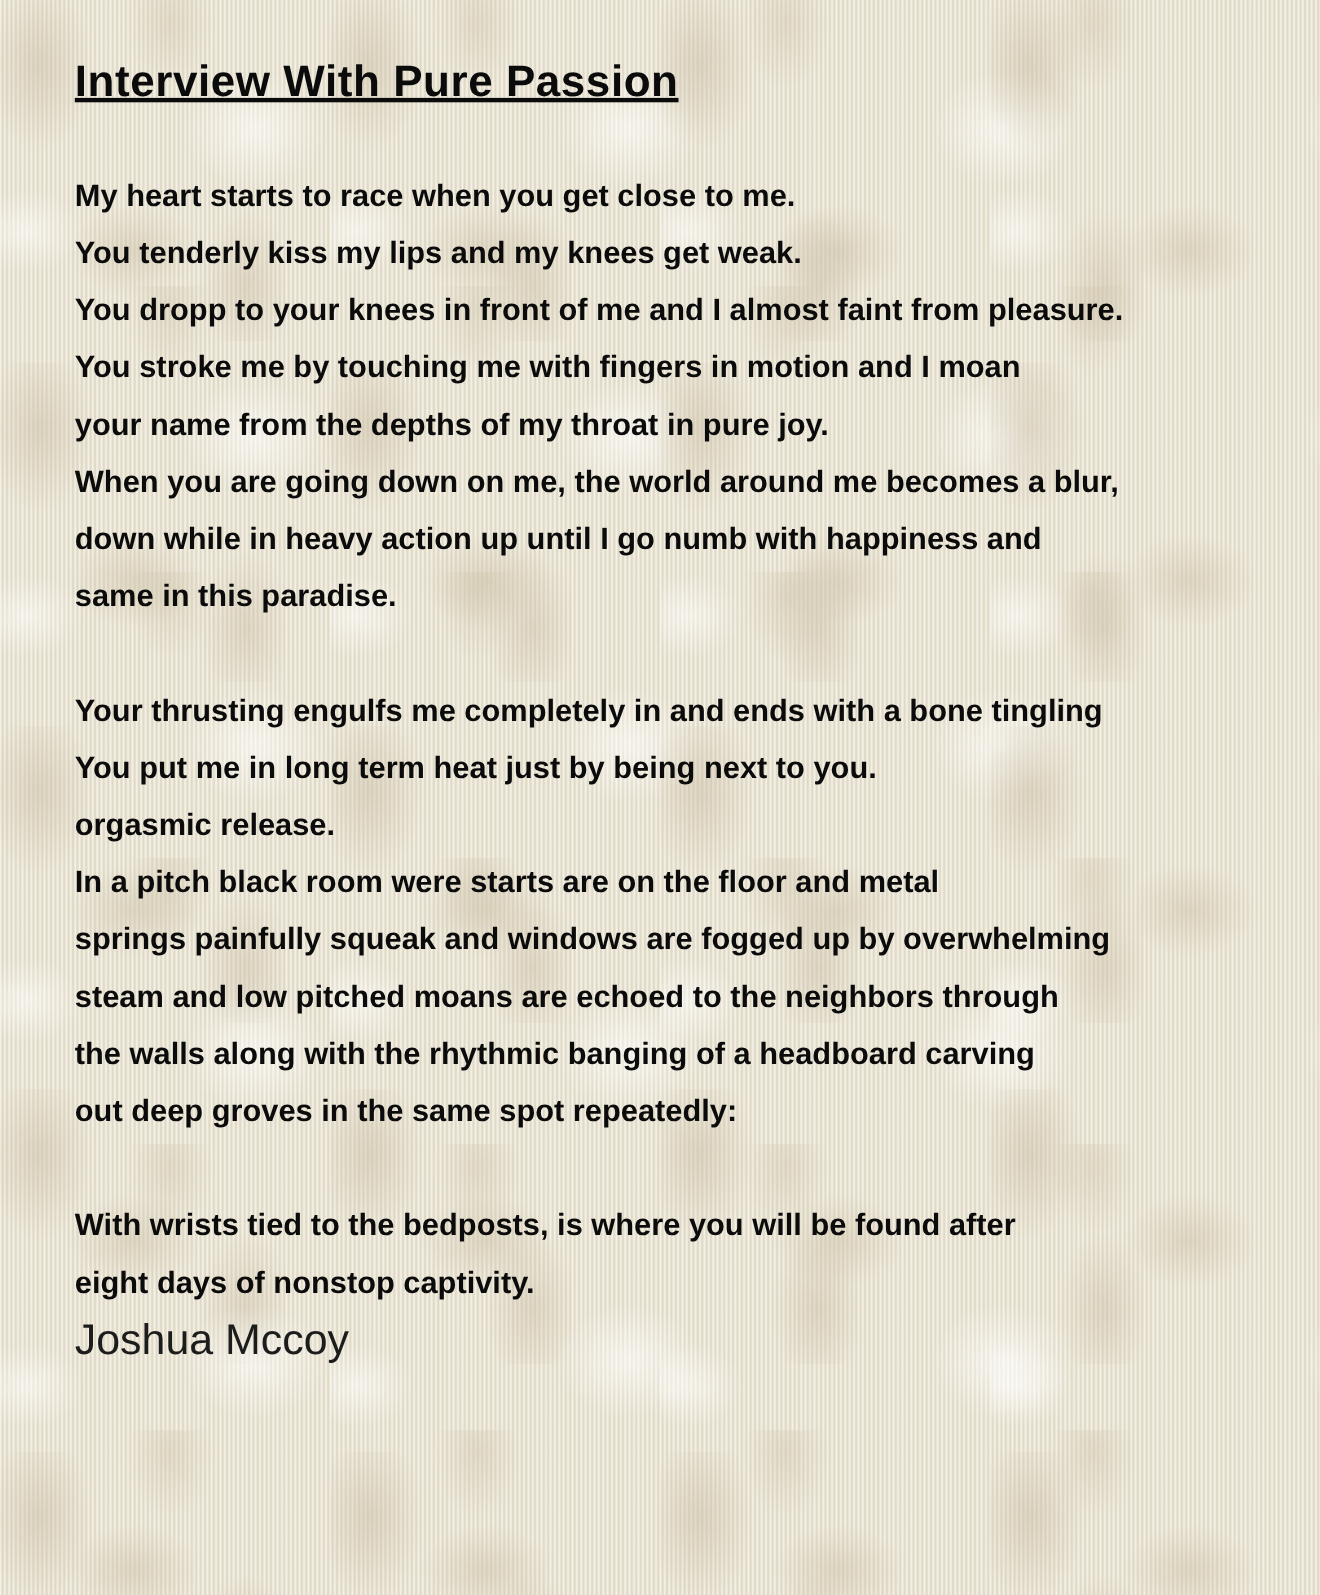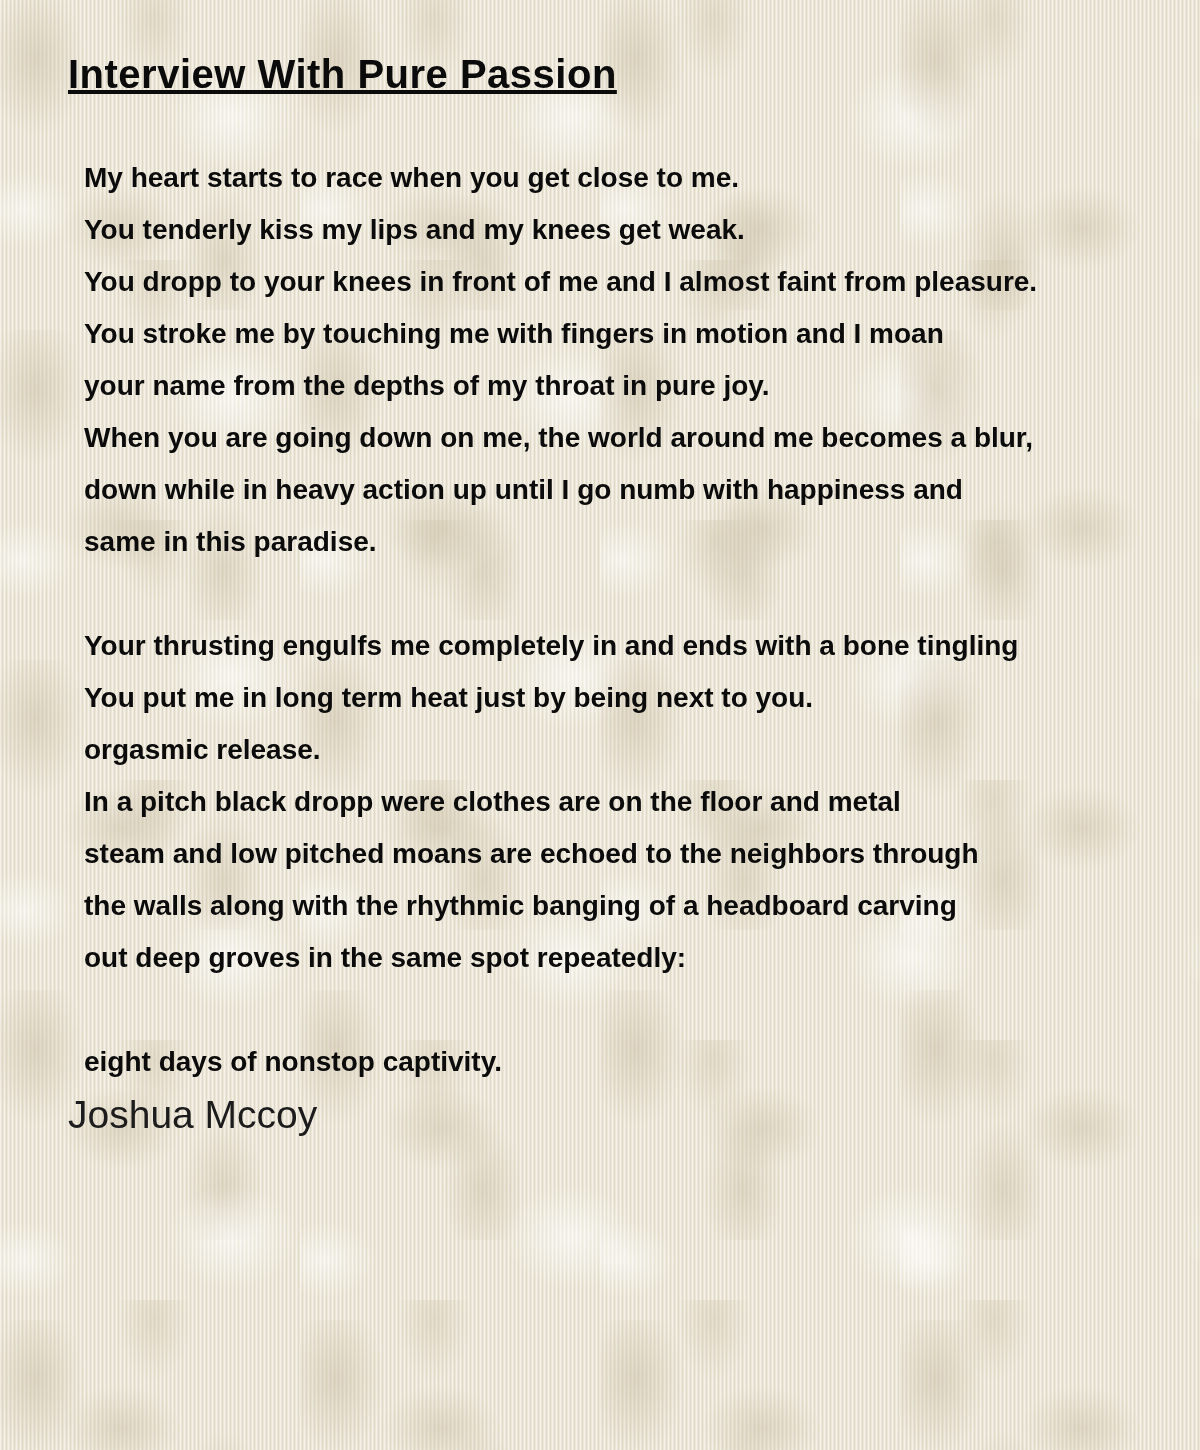--- a/index.html
+++ b/index.html
@@ -49,21 +49,21 @@
     text-decoration: underline;
   }
   .poem {
     margin-top: 54px;
     font-size: 28px;
     line-height: 52px;
     font-weight: bold;
     color: var(--text, #0b0b0b);
   }
   .stanza + .stanza { margin-top: 52px; }
-  .line { white-space: nowrap; padding-left: 16px; }
+  .line { white-space: nowrap; }
   .author {
     font-size: 39px;
     line-height: 54px;
     font-weight: normal;
     color: var(--author-text, #1c1c1c);
   }
 </style>
 </head>
 <body>
 
@@ -78,24 +78,26 @@
         <div class="line">You stroke me by touching me with fingers in motion and I moan</div>
         <div class="line">your name from the depths of my throat in pure joy.</div>
         <div class="line">When you are going down on me, the world around me becomes a blur,</div>
         <div class="line">down while in heavy action up until I go numb with happiness and</div>
         <div class="line">same in this paradise.</div>
       </div>
       <div class="stanza">
         <div class="line">Your thrusting engulfs me completely in and ends with a bone tingling</div>
         <div class="line">You put me in long term heat just by being next to you.</div>
         <div class="line">orgasmic release.</div>
-        <div class="line">In a pitch black dropp were clothes are on the floor and metal</div>
+        <div class="line">In a pitch black room were starts are on the floor and metal</div>
+        <div class="line">springs painfully squeak and windows are fogged up by overwhelming</div>
         <div class="line">steam and low pitched moans are echoed to the neighbors through</div>
         <div class="line">the walls along with the rhythmic banging of a headboard carving</div>
         <div class="line">out deep groves in the same spot repeatedly:</div>
       </div>
       <div class="stanza">
+        <div class="line">With wrists tied to the bedposts, is where you will be found after</div>
         <div class="line">eight days of nonstop captivity.</div>
       </div>
     </section>
 
   <div class="author">Joshua Mccoy</div>
 </main>
 
 </body></html>

